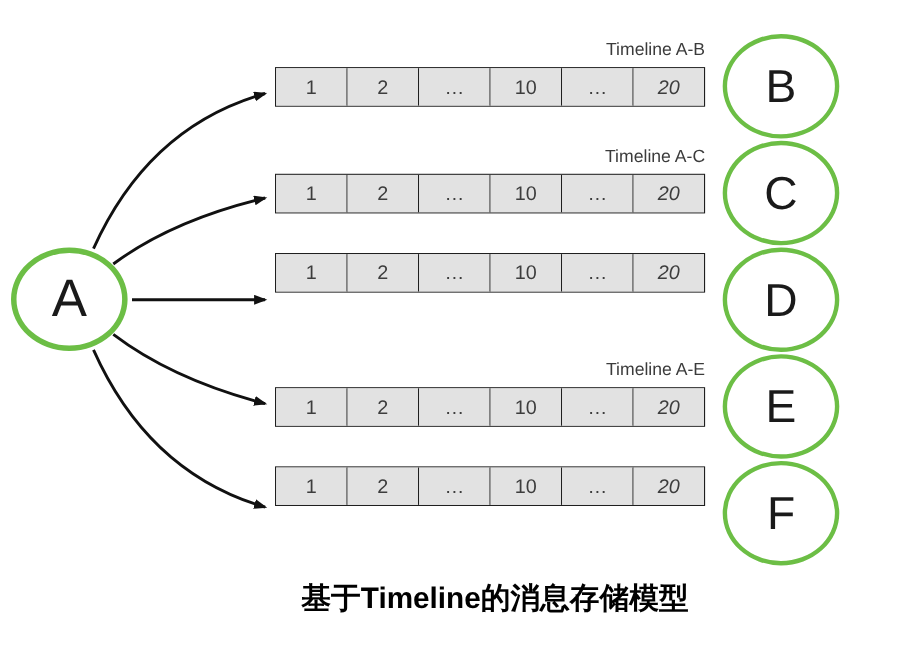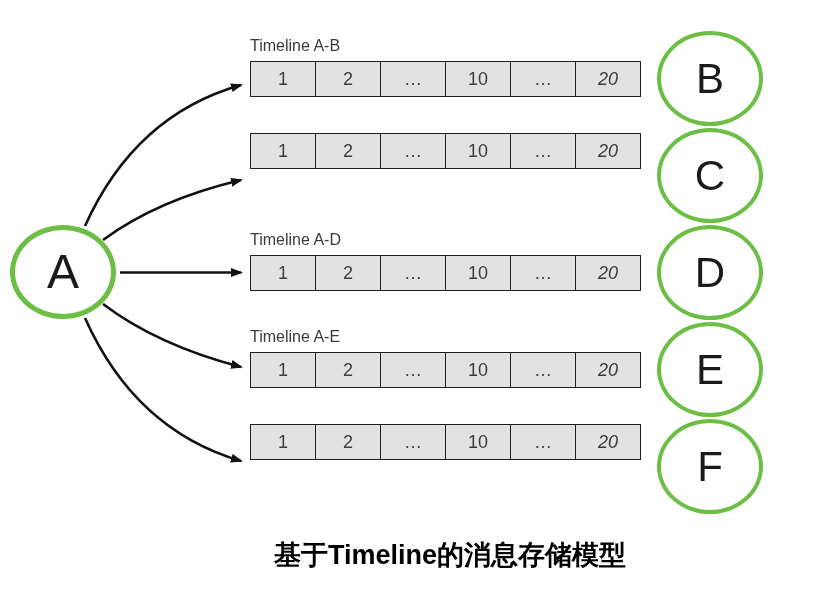--- a/index.html
+++ b/index.html
@@ -49,20 +49,21 @@
     position: absolute;
     left: 250px;
     width: 391px;
   }
   .row-label {
     font-size: 16px;
     line-height: 19px;
     color: #3b3b3b;
     margin-bottom: 6px;
     white-space: nowrap;
+    text-align: right;
   }
   .cells {
     display: flex;
     height: 36px;
     border: 1px solid #1f1f1f;
     box-sizing: border-box;
     background: #e2e2e2;
   }
   .cell {
     flex: 1 1 0;
@@ -77,21 +78,20 @@
   .cell:last-child { border-right: none; font-style: italic; }
   .caption {
     position: absolute;
     left: 450px;
     top: 526px;
     transform: translateX(-50%);
     font-size: 27px;
     font-weight: bold;
     color: #000000;
     white-space: nowrap;
-    margin-top: 11px;
   }
 </style>
 </head>
 <body>
 
 <div class="canvas">
 
   <svg class="arrows" viewBox="0 0 828 596" xmlns="http://www.w3.org/2000/svg">
     <defs>
       <marker id="ah" markerUnits="userSpaceOnUse" markerWidth="13" markerHeight="10" refX="10" refY="4.5" orient="auto">
@@ -113,32 +113,32 @@
       <div class="cell">1</div>
       <div class="cell">2</div>
       <div class="cell">…</div>
       <div class="cell">10</div>
       <div class="cell">…</div>
       <div class="cell">20</div>
     </div>
   </div>
 
   <div class="row" style="top:133px">
+    <div class="row-label">Timeline A-C</div>
     <div class="cells">
       <div class="cell">1</div>
       <div class="cell">2</div>
       <div class="cell">…</div>
       <div class="cell">10</div>
       <div class="cell">…</div>
       <div class="cell">20</div>
     </div>
   </div>
 
   <div class="row" style="top:230px">
-    <div class="row-label">Timeline A-D</div>
     <div class="cells">
       <div class="cell">1</div>
       <div class="cell">2</div>
       <div class="cell">…</div>
       <div class="cell">10</div>
       <div class="cell">…</div>
       <div class="cell">20</div>
     </div>
   </div>
 

